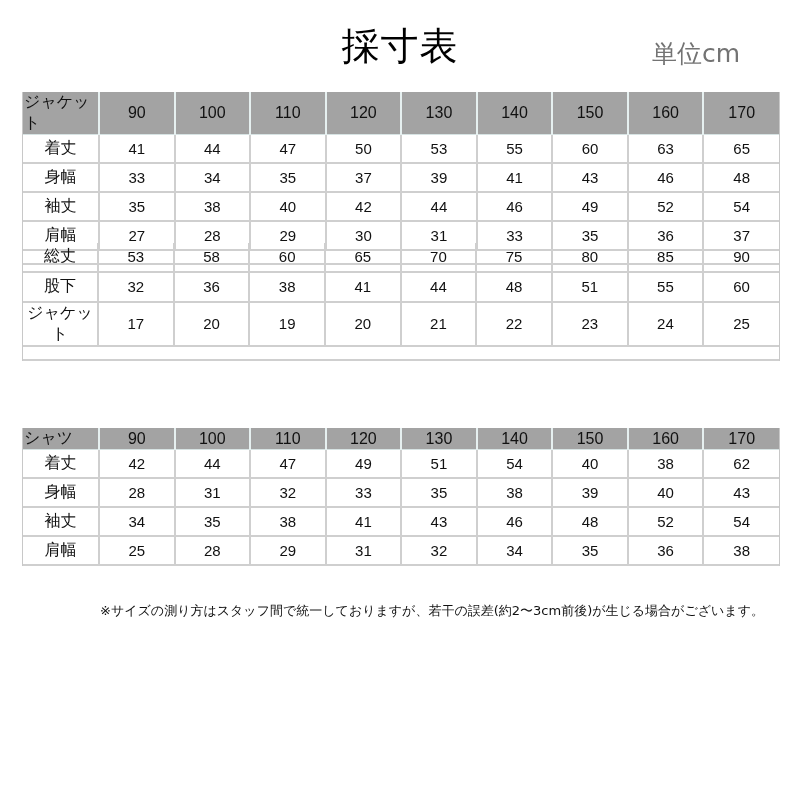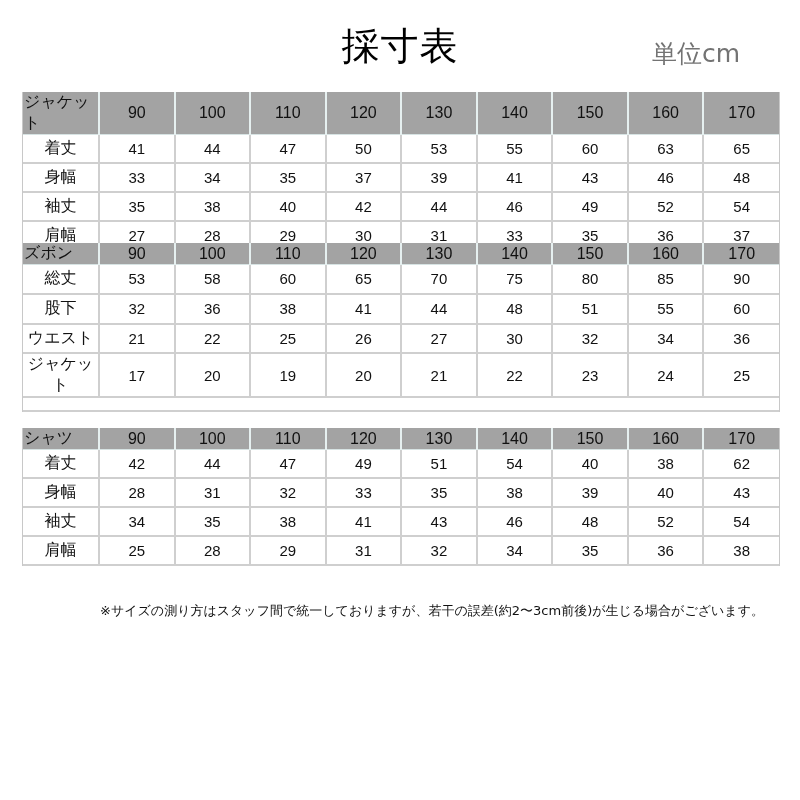--- a/index.html
+++ b/index.html
@@ -110,32 +110,20 @@
       <td>37</td>
     </tr>
   </tbody>
     </table>
   <div class="spacer"></div>
 </div>
 
 <div class="section sec2" style="top:243px;">
   <table>
     <tbody>
-        <tr class="head">
-      <td>ズボン</td>
-      <td>90</td>
-      <td>100</td>
-      <td>110</td>
-      <td>120</td>
-      <td>130</td>
-      <td>140</td>
-      <td>150</td>
-      <td>160</td>
-      <td>170</td>
-    </tr>
     <tr class="row">
       <td>総丈</td>
       <td>53</td>
       <td>58</td>
       <td>60</td>
       <td>65</td>
       <td>70</td>
       <td>75</td>
       <td>80</td>
       <td>85</td>
@@ -145,32 +133,20 @@
       <td>股下</td>
       <td>32</td>
       <td>36</td>
       <td>38</td>
       <td>41</td>
       <td>44</td>
       <td>48</td>
       <td>51</td>
       <td>55</td>
       <td>60</td>
-    </tr>
-    <tr class="row">
-      <td>ウエスト</td>
-      <td>21</td>
-      <td>22</td>
-      <td>25</td>
-      <td>26</td>
-      <td>27</td>
-      <td>30</td>
-      <td>32</td>
-      <td>34</td>
-      <td>36</td>
     </tr>
     <tr class="row">
       <td>ジャケット</td>
       <td>17</td>
       <td>20</td>
       <td>19</td>
       <td>20</td>
       <td>21</td>
       <td>22</td>
       <td>23</td>

